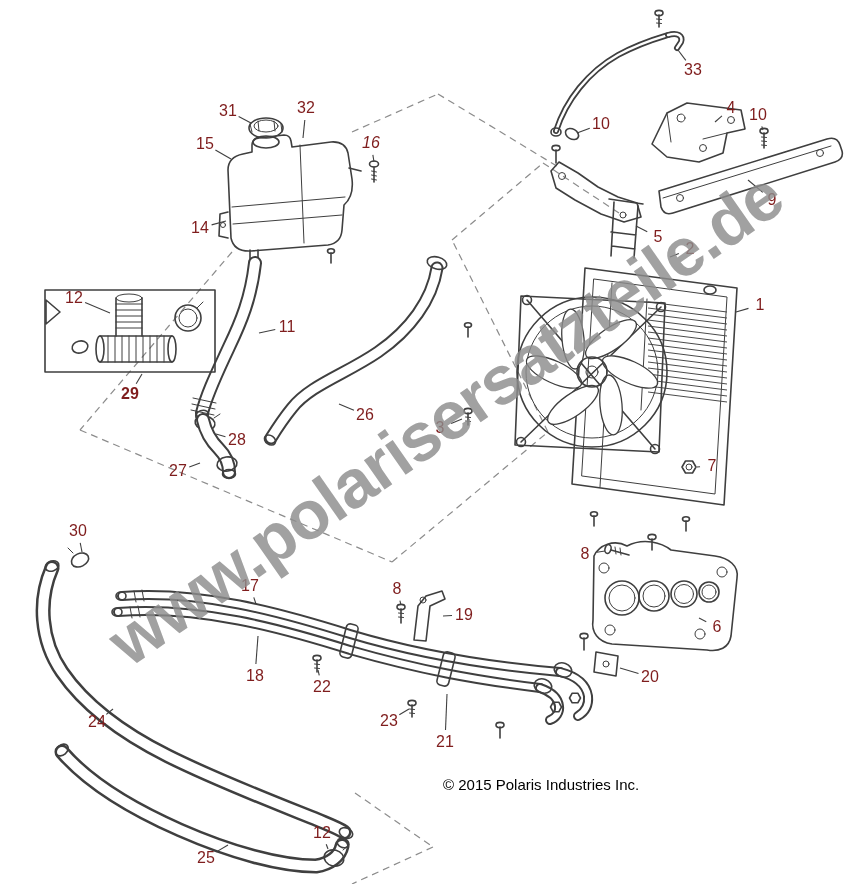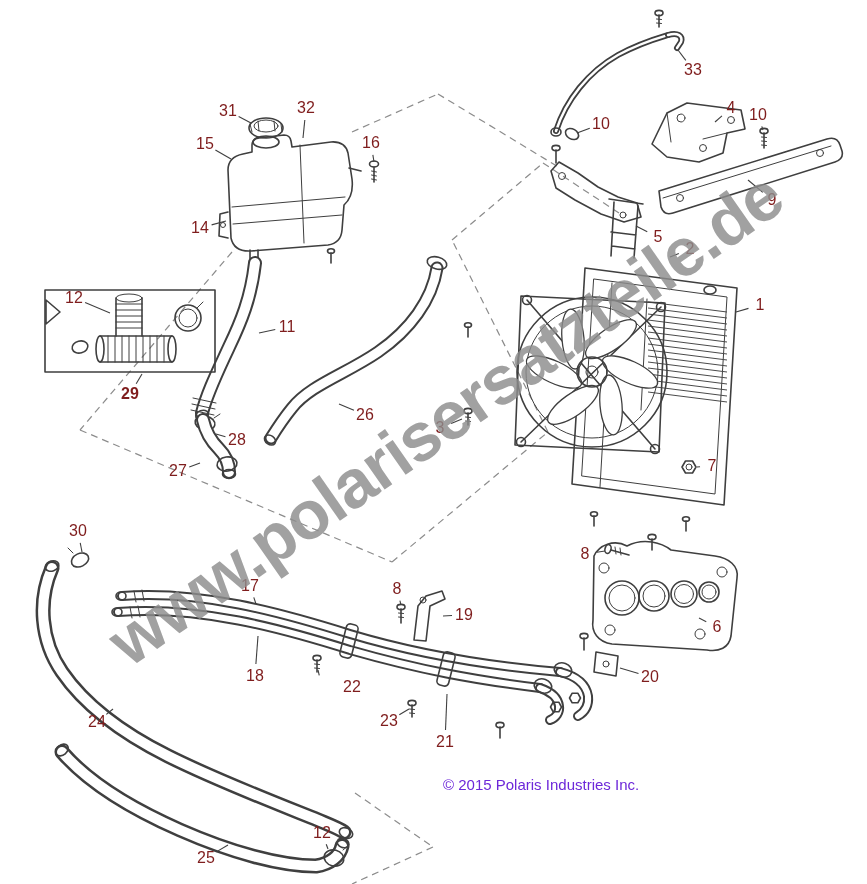--- a/index.html
+++ b/index.html
@@ -14,21 +14,21 @@
   .hose-i{fill:none;stroke:#fff;stroke-linecap:round;stroke-linejoin:round;}
   .blade{fill:#fff;stroke:#3f3f3f;stroke-width:1.3;}
   .fin line{stroke:#4a4a4a;stroke-width:1;}
   #leader-lines line{stroke:#3f3f3f;stroke-width:1.1;}
   .callout{position:absolute;transform:translate(-50%,-50%);font-size:16px;
            color:#7f1d1d;z-index:2;white-space:nowrap;}
   .watermark{position:absolute;left:445px;top:418px;
              transform:translate(-50%,-50%) rotate(-35deg);
              font-size:68px;font-weight:bold;color:#8d8d8d;opacity:.82;
              white-space:nowrap;letter-spacing:-1px;z-index:3;pointer-events:none;}
-  .copyright{position:absolute;left:443px;top:776px;font-size:15px;color:#6d28d9;z-index:2;}
+  .copyright{position:absolute;left:443px;top:776px;font-size:15px;color:#000000;z-index:2;}
 </style>
 </head>
 <body>
 
 <div class="stage">
 
 <svg viewBox="0 0 867 884" width="867" height="884">
 
   <g class="dash">
     <path d="M352,132 L438,94"></path>
@@ -363,21 +363,21 @@
         <line x1="106.31336800139519" y1="714.4328884988664" x2="113" y2="709"></line>
         <line x1="216.3311183385718" y1="851.8952482544803" x2="228" y2="845"></line>
         <line x1="326.2134812990607" y1="844.2359501308285" x2="328" y2="849"></line>
       </g>
 </svg>
 
 <div id="callout-layer">
       <div class="callout" style="left: 228px; top: 111px;">31</div>
       <div class="callout" style="left: 306px; top: 108px;">32</div>
       <div class="callout" style="left: 205px; top: 144px;">15</div>
-      <div class="callout" style="left: 371px; top: 143px;">16</div>
+      <div class="callout" style="left: 371px; top: 143px; font-style: italic;">16</div>
       <div class="callout" style="left: 200px; top: 228px;">14</div>
       <div class="callout" style="left: 693px; top: 70px;">33</div>
       <div class="callout" style="left: 601px; top: 124px;">10</div>
       <div class="callout" style="left: 731px; top: 108px;">4</div>
       <div class="callout" style="left: 758px; top: 115px;">10</div>
       <div class="callout" style="left: 772px; top: 200px;">9</div>
       <div class="callout" style="left: 658px; top: 237px;">5</div>
       <div class="callout" style="left: 690px; top: 249px;">2</div>
       <div class="callout" style="left: 760px; top: 305px;">1</div>
       <div class="callout" style="left: 74px; top: 298px;">12</div>
@@ -388,21 +388,21 @@
       <div class="callout" style="left: 237px; top: 440px;">28</div>
       <div class="callout" style="left: 178px; top: 471px;">27</div>
       <div class="callout" style="left: 712px; top: 466px;">7</div>
       <div class="callout" style="left: 585px; top: 554px;">8</div>
       <div class="callout" style="left: 78px; top: 531px;">30</div>
       <div class="callout" style="left: 250px; top: 586px;">17</div>
       <div class="callout" style="left: 397px; top: 589px;">8</div>
       <div class="callout" style="left: 464px; top: 615px;">19</div>
       <div class="callout" style="left: 717px; top: 627px;">6</div>
       <div class="callout" style="left: 255px; top: 676px;">18</div>
-      <div class="callout" style="left: 322px; top: 687px; margin-left: 30px;">22</div>
+      <div class="callout" style="left: 322px; top: 687px;">22</div>
       <div class="callout" style="left: 650px; top: 677px;">20</div>
       <div class="callout" style="left: 389px; top: 721px; text-align: center;">23</div>
       <div class="callout" style="left: 445px; top: 742px;">21</div>
       <div class="callout" style="left: 97px; top: 722px;">24</div>
       <div class="callout" style="left: 206px; top: 858px;">25</div>
       <div class="callout" style="left: 322px; top: 833px;">12</div>
     </div>
 
 <div class="watermark">www.polarisersatzteile.de</div>
 <div class="copyright">© 2015 Polaris Industries Inc.</div>

